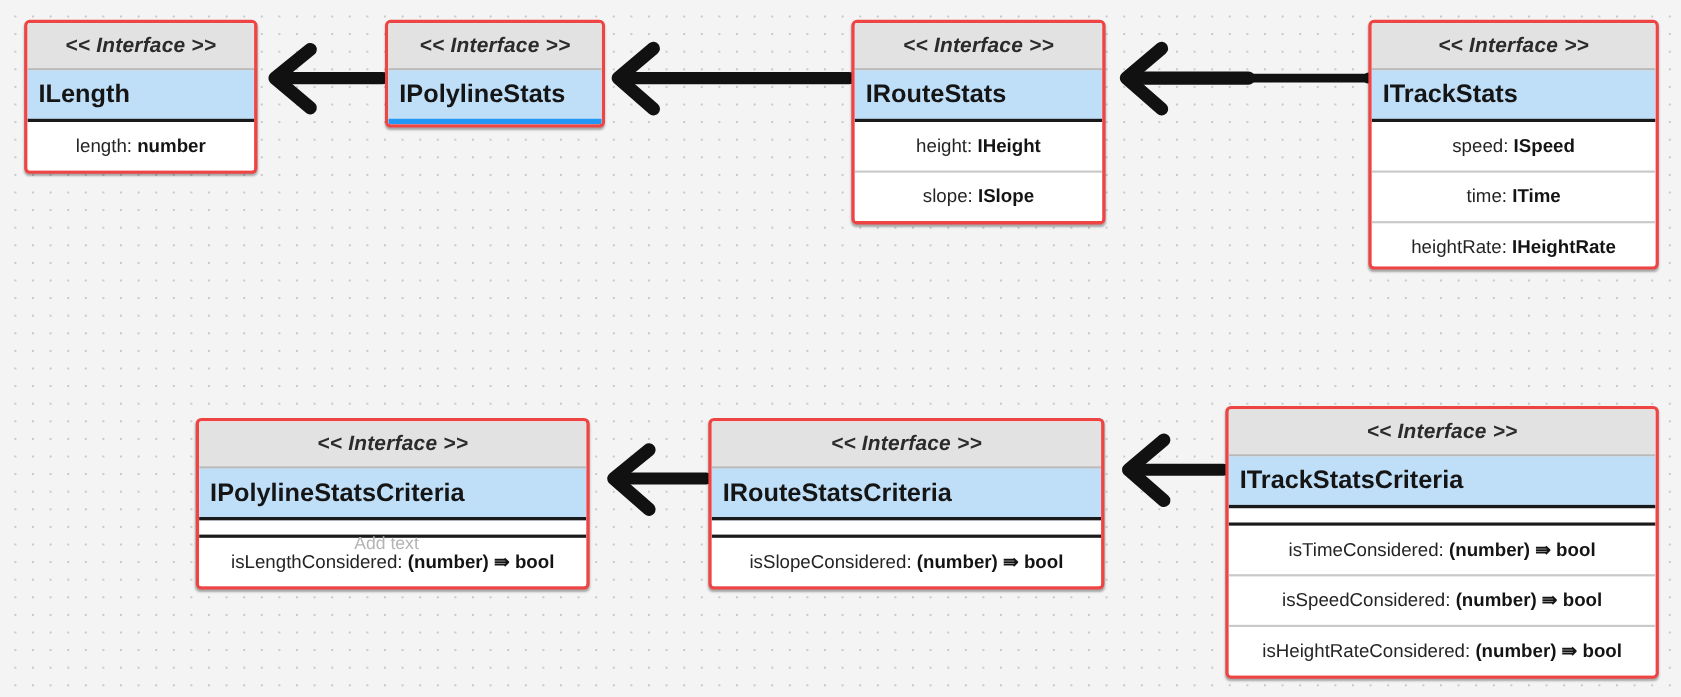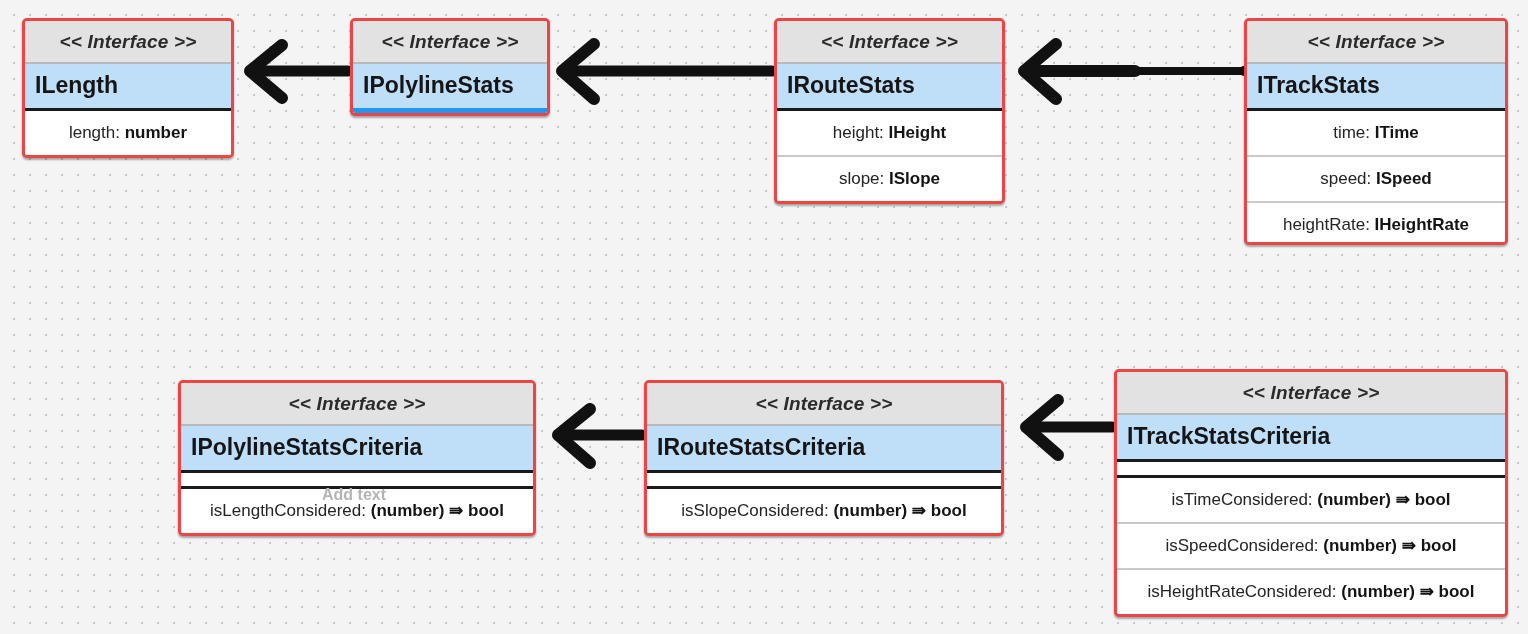--- a/index.html
+++ b/index.html
@@ -94,21 +94,21 @@
   }
 
   .attr-row b { font-weight: bold; color: #141414; }
   .attr-row .lbl { font-weight: normal; margin-top: 29px; }
 
   
   .add-text-ghost {
     position: absolute;
     color: #b4b4b4;
     font-size: 16px;
-    font-weight: bold;
+    font-weight: normal;
     pointer-events: none;
     white-space: nowrap;
     z-index: 9;
   }
 
   
   .arrow-layer {
     position: absolute;
     inset: 0;
     z-index: 3;
@@ -183,28 +183,28 @@
     <div class="attr-row">
       <span class="lbl">slope:</span>
       <b>ISlope</b>
     </div>
   </div>
 
   <div class="uml-box" style="left:1244px; top:18px; width:264px; height:227px;">
     <div class="stereotype">&lt;&lt; Interface &gt;&gt;</div>
     <div class="title-band">ITrackStats</div>
     <div class="attr-row">
+      <span class="lbl">speed:</span>
+      <b>ISpeed</b>
+    </div>
+    <div class="attr-row">
       <span class="lbl">time:</span>
       <b>ITime</b>
     </div>
     <div class="attr-row">
-      <span class="lbl">speed:</span>
-      <b>ISpeed</b>
-    </div>
-    <div class="attr-row">
       <span class="lbl">heightRate:</span>
       <b>IHeightRate</b>
     </div>
 
   </div>
 
   <div class="uml-box" style="left:178px; top:380px; width:358px;">
     <div class="stereotype">&lt;&lt; Interface &gt;&gt;</div>
     <div class="title-band">IPolylineStatsCriteria</div>
     <div class="empty-compartment"></div>

